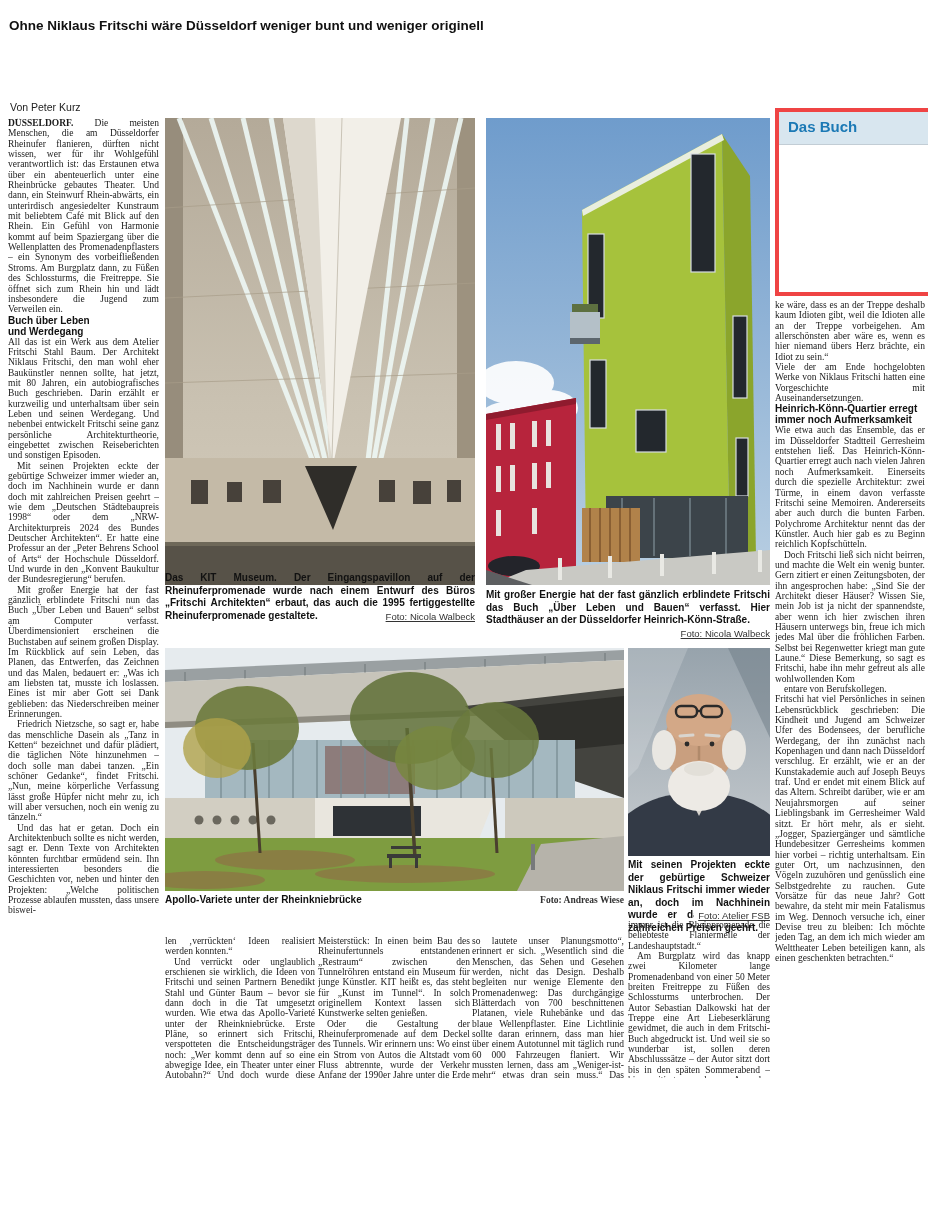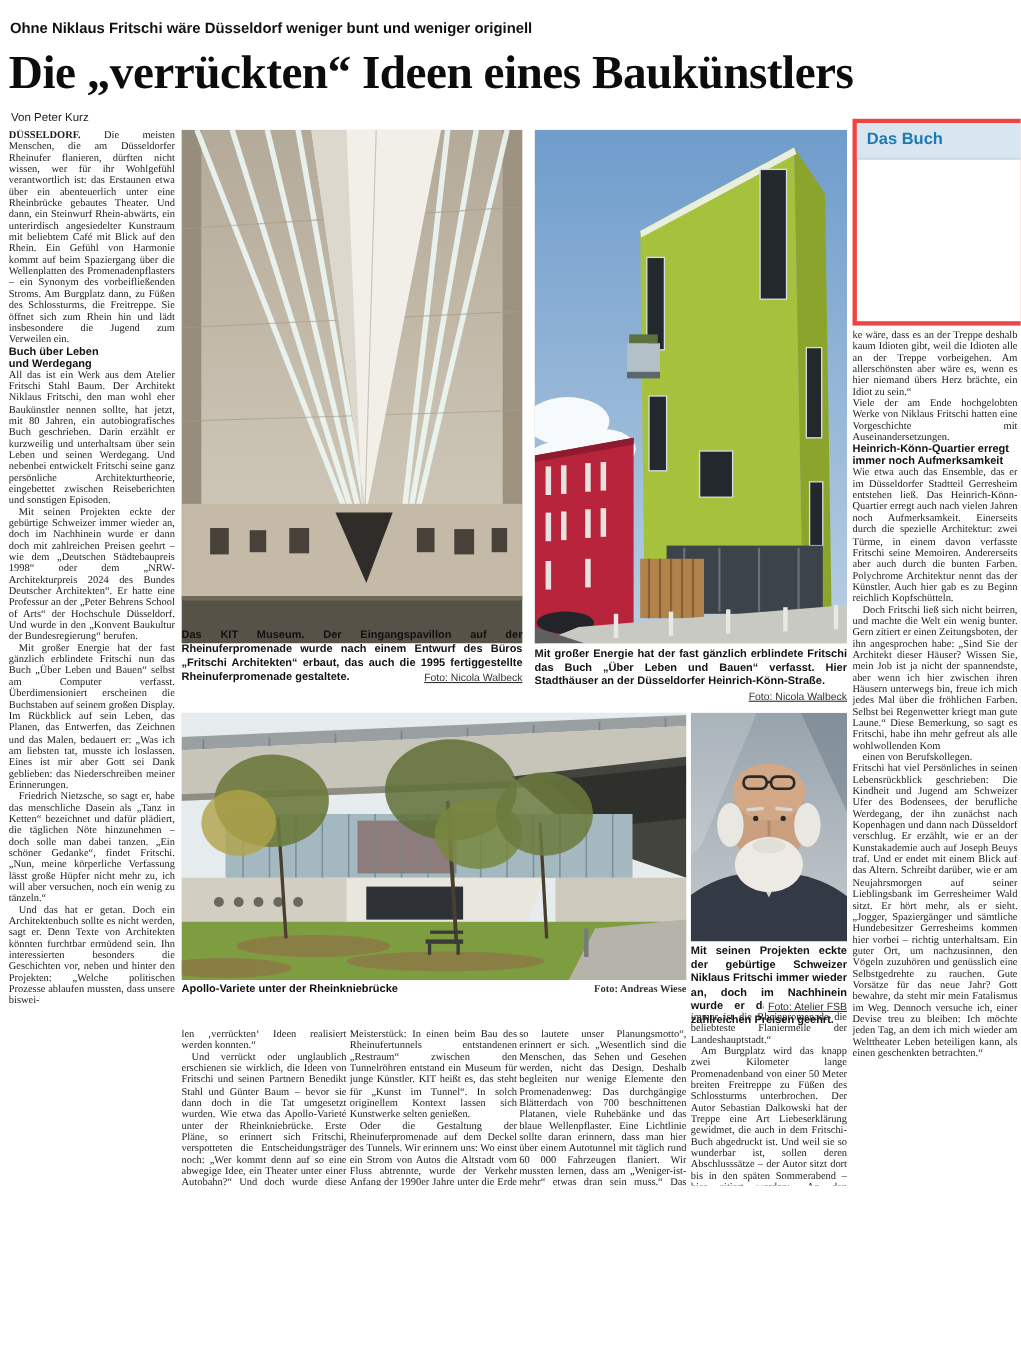--- a/index.html
+++ b/index.html
@@ -25,21 +25,20 @@
   .infobox-header{background:#d8e6ef;padding:6px 9px 8px 9px;border-bottom:1px solid #c2cdd5;}
   .infobox-title{font:bold 15px/17px "Liberation Sans",sans-serif;color:#1b79b5;}
   .infobox-body{font:10.5px/11.8px "Liberation Serif",serif;color:#1a1a1a;padding:12px 10px 10px 11px;text-align:left;}
 </style>
 </head>
 <body>
 
 <div id="page">
 
   <div class="abs kicker" style="left:9px;top:18px;width:900px;">Ohne Niklaus Fritschi wäre Düsseldorf weniger bunt und weniger originell</div>
-  <div class="abs headline" style="left:8px;top:44px;width:914px;">Die „verrückten“ Ideen eines Baukünstlers</div>
   <div class="abs byline" style="left:10px;top:101px;width:200px;">Von Peter Kurz</div>
 
   <div class="abs col" style="left:8px;top:118px;width:151px;height:1106px;">
     <p><span class="lead-label">DÜSSELDORF.</span> <span>Die meisten Menschen, die am Düsseldorfer Rheinufer flanieren, dürften nicht wissen, wer für ihr Wohlgefühl verantwortlich ist: das Erstaunen etwa über ein abenteuerlich unter eine Rheinbrücke gebautes Theater. Und dann, ein Steinwurf Rhein-abwärts, ein unterirdisch angesiedelter Kunstraum mit beliebtem Café mit Blick auf den Rhein. Ein Gefühl von Harmonie kommt auf beim Spaziergang über die Wellenplatten des Promenadenpflasters – ein Synonym des vorbeifließenden Stroms. Am Burgplatz dann, zu Füßen des Schlossturms, die Freitreppe. Sie öffnet sich zum Rhein hin und lädt insbesondere die Jugend zum Verweilen ein.</span></p>
     <p class="subhead">Buch über Leben
 und Werdegang</p>
     <p>All das ist ein Werk aus dem Atelier Fritschi Stahl Baum. Der Architekt Niklaus Fritschi, den man wohl eher Baukünstler nennen sollte, hat jetzt, mit 80 Jahren, ein autobiografisches Buch geschrieben. Darin erzählt er kurzweilig und unterhaltsam über sein Leben und seinen Werdegang. Und nebenbei entwickelt Fritschi seine ganz persönliche Architekturtheorie, eingebettet zwischen Reiseberichten und sonstigen Episoden.</p>
     <p class="ind">Mit seinen Projekten eckte der gebürtige Schweizer immer wieder an, doch im Nachhinein wurde er dann doch mit zahlreichen Preisen geehrt – wie dem „Deutschen Städtebaupreis 1998“ oder dem „NRW-Architekturpreis 2024 des Bundes Deutscher Architekten“. Er hatte eine Professur an der „Peter Behrens School of Arts“ der Hochschule Düsseldorf. Und wurde in den „Konvent Baukultur der Bundesregierung“ berufen.</p>
     <p class="ind">Mit großer Energie hat der fast gänzlich erblindete Fritschi nun das Buch „Über Leben und Bauen“ selbst am Computer verfasst. Überdimensioniert erscheinen die Buchstaben auf seinem großen Display. Im Rückblick auf sein Leben, das Planen, das Entwerfen, das Zeichnen und das Malen, bedauert er: „Was ich am liebsten tat, musste ich loslassen. Eines ist mir aber Gott sei Dank geblieben: das Niederschreiben meiner Erinnerungen.</p>
     <p class="ind">Friedrich Nietzsche, so sagt er, habe das menschliche Dasein als „Tanz in Ketten“ bezeichnet und dafür plädiert, die täglichen Nöte hinzunehmen – doch solle man dabei tanzen. „Ein schöner Gedanke“, findet Fritschi. „Nun, meine körperliche Verfassung lässt große Hüpfer nicht mehr zu, ich will aber versuchen, noch ein wenig zu tänzeln.“</p>
@@ -337,17 +336,17 @@
     </div>
   </div>
 
   <div class="abs col" style="left:775px;top:300px;width:150px;height:926px;">
     <p>ke wäre, dass es an der Treppe deshalb kaum Idioten gibt, weil die Idioten alle an der Treppe vorbeigehen. Am allerschönsten aber wäre es, wenn es hier niemand übers Herz brächte, ein Idiot zu sein.“</p>
     <p>Viele der am Ende hochgelobten Werke von Niklaus Fritschi hatten eine Vorgeschichte mit Auseinandersetzungen.</p>
     <p class="subhead">Heinrich-Könn-Quartier erregt
 immer noch Aufmerksamkeit</p>
     <p>Wie etwa auch das Ensemble, das er im Düsseldorfer Stadtteil Gerresheim entstehen ließ. Das Heinrich-Könn-Quartier erregt auch nach vielen Jahren noch Aufmerksamkeit. Einerseits durch die spezielle Architektur: zwei Türme, in einem davon verfasste Fritschi seine Memoiren. Andererseits aber auch durch die bunten Farben. Polychrome Architektur nennt das der Künstler. Auch hier gab es zu Beginn reichlich Kopfschütteln.</p>
     <p class="ind">Doch Fritschi ließ sich nicht beirren, und machte die Welt ein wenig bunter. Gern zitiert er einen Zeitungsboten, der ihn angesprochen habe: „Sind Sie der Architekt dieser Häuser? Wissen Sie, mein Job ist ja nicht der spannendste, aber wenn ich hier zwischen ihren Häusern unterwegs bin, freue ich mich jedes Mal über die fröhlichen Farben. Selbst bei Regenwetter kriegt man gute Laune.“ Diese Bemerkung, so sagt es Fritschi, habe ihn mehr gefreut als alle wohlwollenden Kom</p>
-    <p class="ind">einen von Berufskollegen.</p>
+    <p class="ind">entare von Berufskollegen.</p>
     <p>Fritschi hat viel Persönliches in seinen Lebensrückblick geschrieben: Die Kindheit und Jugend am Schweizer Ufer des Bodensees, der berufliche Werdegang, der ihn zunächst nach Kopenhagen und dann nach Düsseldorf verschlug. Er erzählt, wie er an der Kunstakademie auch auf Joseph Beuys traf. Und er endet mit einem Blick auf das Altern. Schreibt darüber, wie er am Neujahrsmorgen auf seiner Lieblingsbank im Gerresheimer Wald sitzt. Er hört mehr, als er sieht. „Jogger, Spaziergänger und sämtliche Hundebesitzer Gerresheims kommen hier vorbei – richtig unterhaltsam. Ein guter Ort, um nachzusinnen, den Vögeln zuzuhören und genüsslich eine Selbstgedrehte zu rauchen. Gute Vorsätze für das neue Jahr? Gott bewahre, da steht mir mein Fatalismus im Weg. Dennoch versuche ich, einer Devise treu zu bleiben: Ich möchte jeden Tag, an dem ich mich wieder am Welttheater Leben beteiligen kann, als einen geschenkten betrachten.“</p>
   </div>
 
 </div>
 
 </body></html>

